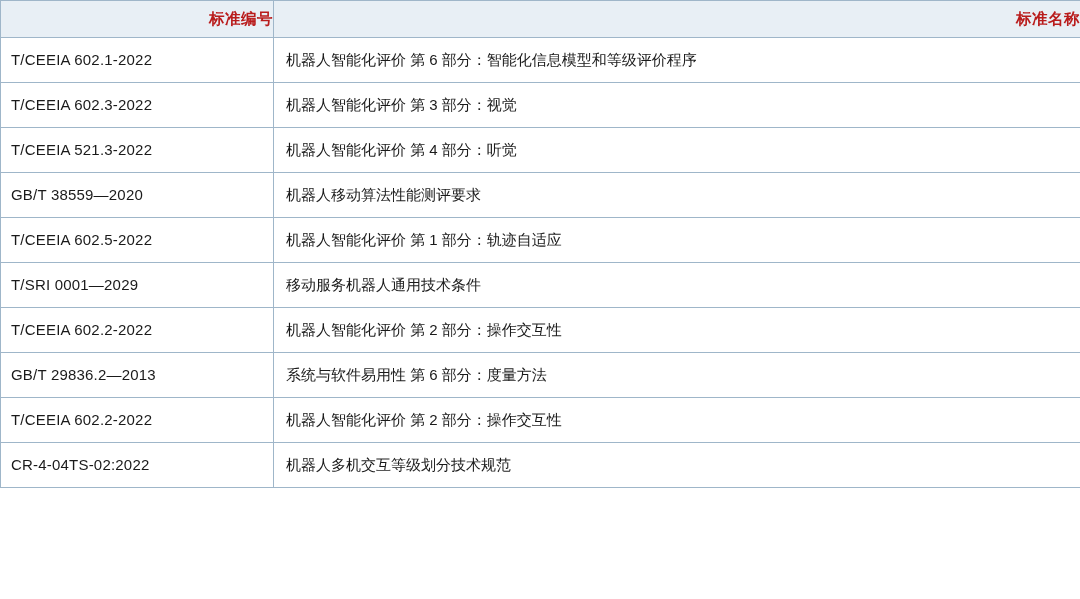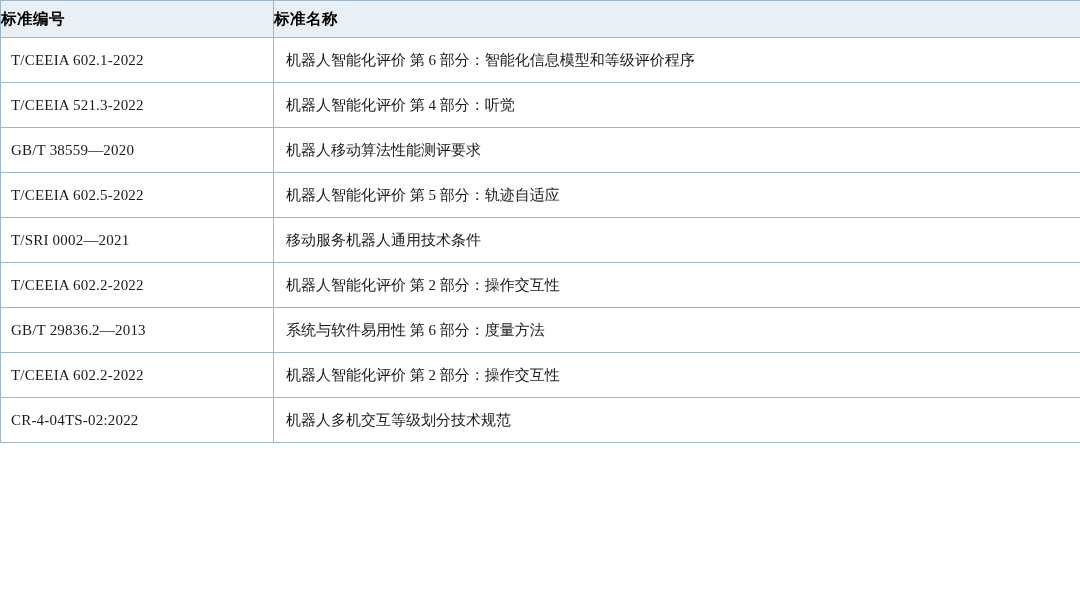--- a/index.html
+++ b/index.html
@@ -28,39 +28,38 @@
 
   table.std-table th,
   table.std-table td {
     border: 1px solid #9fb6c9;
     padding: 0;
     vertical-align: middle;
   }
   table.std-table thead th {
     background: #e8eff5;
     height: 36px;
-    text-align: left;
+    text-align: right;
     font-weight: bold;
     font-size: 15.5px;
     letter-spacing: 0.5px;
-    color: #000000;
+    color: #b91c1c;
   }
   table.std-table tbody td {
     height: 44px;
     font-size: 15px;
     color: #1a1a1a;
     background: #ffffff;
   }
   table.std-table tbody td .cell-inner {
     padding: 0 10px 0 10px;
     line-height: 1.35;
     white-space: nowrap;
     overflow: hidden;
     text-overflow: ellipsis;
-    font-family: Liberation Serif, serif;
   }
   table.std-table tbody td.code-cell .cell-inner {
     letter-spacing: 0.2px;
   }
   table.std-table tbody td.name-cell .cell-inner {
     padding-left: 12px;
   }
 </style>
 </head>
 <body>
@@ -81,45 +80,53 @@
         <tr>
           <td class="code-cell">
             <div class="cell-inner">T/CEEIA 602.1-2022</div>
           </td>
           <td class="name-cell">
             <div class="cell-inner">机器人智能化评价 第 6 部分：智能化信息模型和等级评价程序</div>
           </td>
         </tr>
         <tr>
           <td class="code-cell">
+            <div class="cell-inner">T/CEEIA 602.3-2022</div>
+          </td>
+          <td class="name-cell">
+            <div class="cell-inner">机器人智能化评价 第 3 部分：视觉</div>
+          </td>
+        </tr>
+        <tr>
+          <td class="code-cell">
             <div class="cell-inner">T/CEEIA 521.3-2022</div>
           </td>
           <td class="name-cell">
             <div class="cell-inner">机器人智能化评价 第 4 部分：听觉</div>
           </td>
         </tr>
         <tr>
           <td class="code-cell">
             <div class="cell-inner">GB/T 38559—2020</div>
           </td>
           <td class="name-cell">
             <div class="cell-inner">机器人移动算法性能测评要求</div>
           </td>
         </tr>
         <tr>
           <td class="code-cell">
             <div class="cell-inner">T/CEEIA 602.5-2022</div>
           </td>
           <td class="name-cell">
-            <div class="cell-inner">机器人智能化评价 第 5 部分：轨迹自适应</div>
+            <div class="cell-inner">机器人智能化评价 第 1 部分：轨迹自适应</div>
           </td>
         </tr>
         <tr>
           <td class="code-cell">
-            <div class="cell-inner">T/SRI 0002—2021</div>
+            <div class="cell-inner">T/SRI 0001—2029</div>
           </td>
           <td class="name-cell">
             <div class="cell-inner">移动服务机器人通用技术条件</div>
           </td>
         </tr>
         <tr>
           <td class="code-cell">
             <div class="cell-inner">T/CEEIA 602.2-2022</div>
           </td>
           <td class="name-cell">

